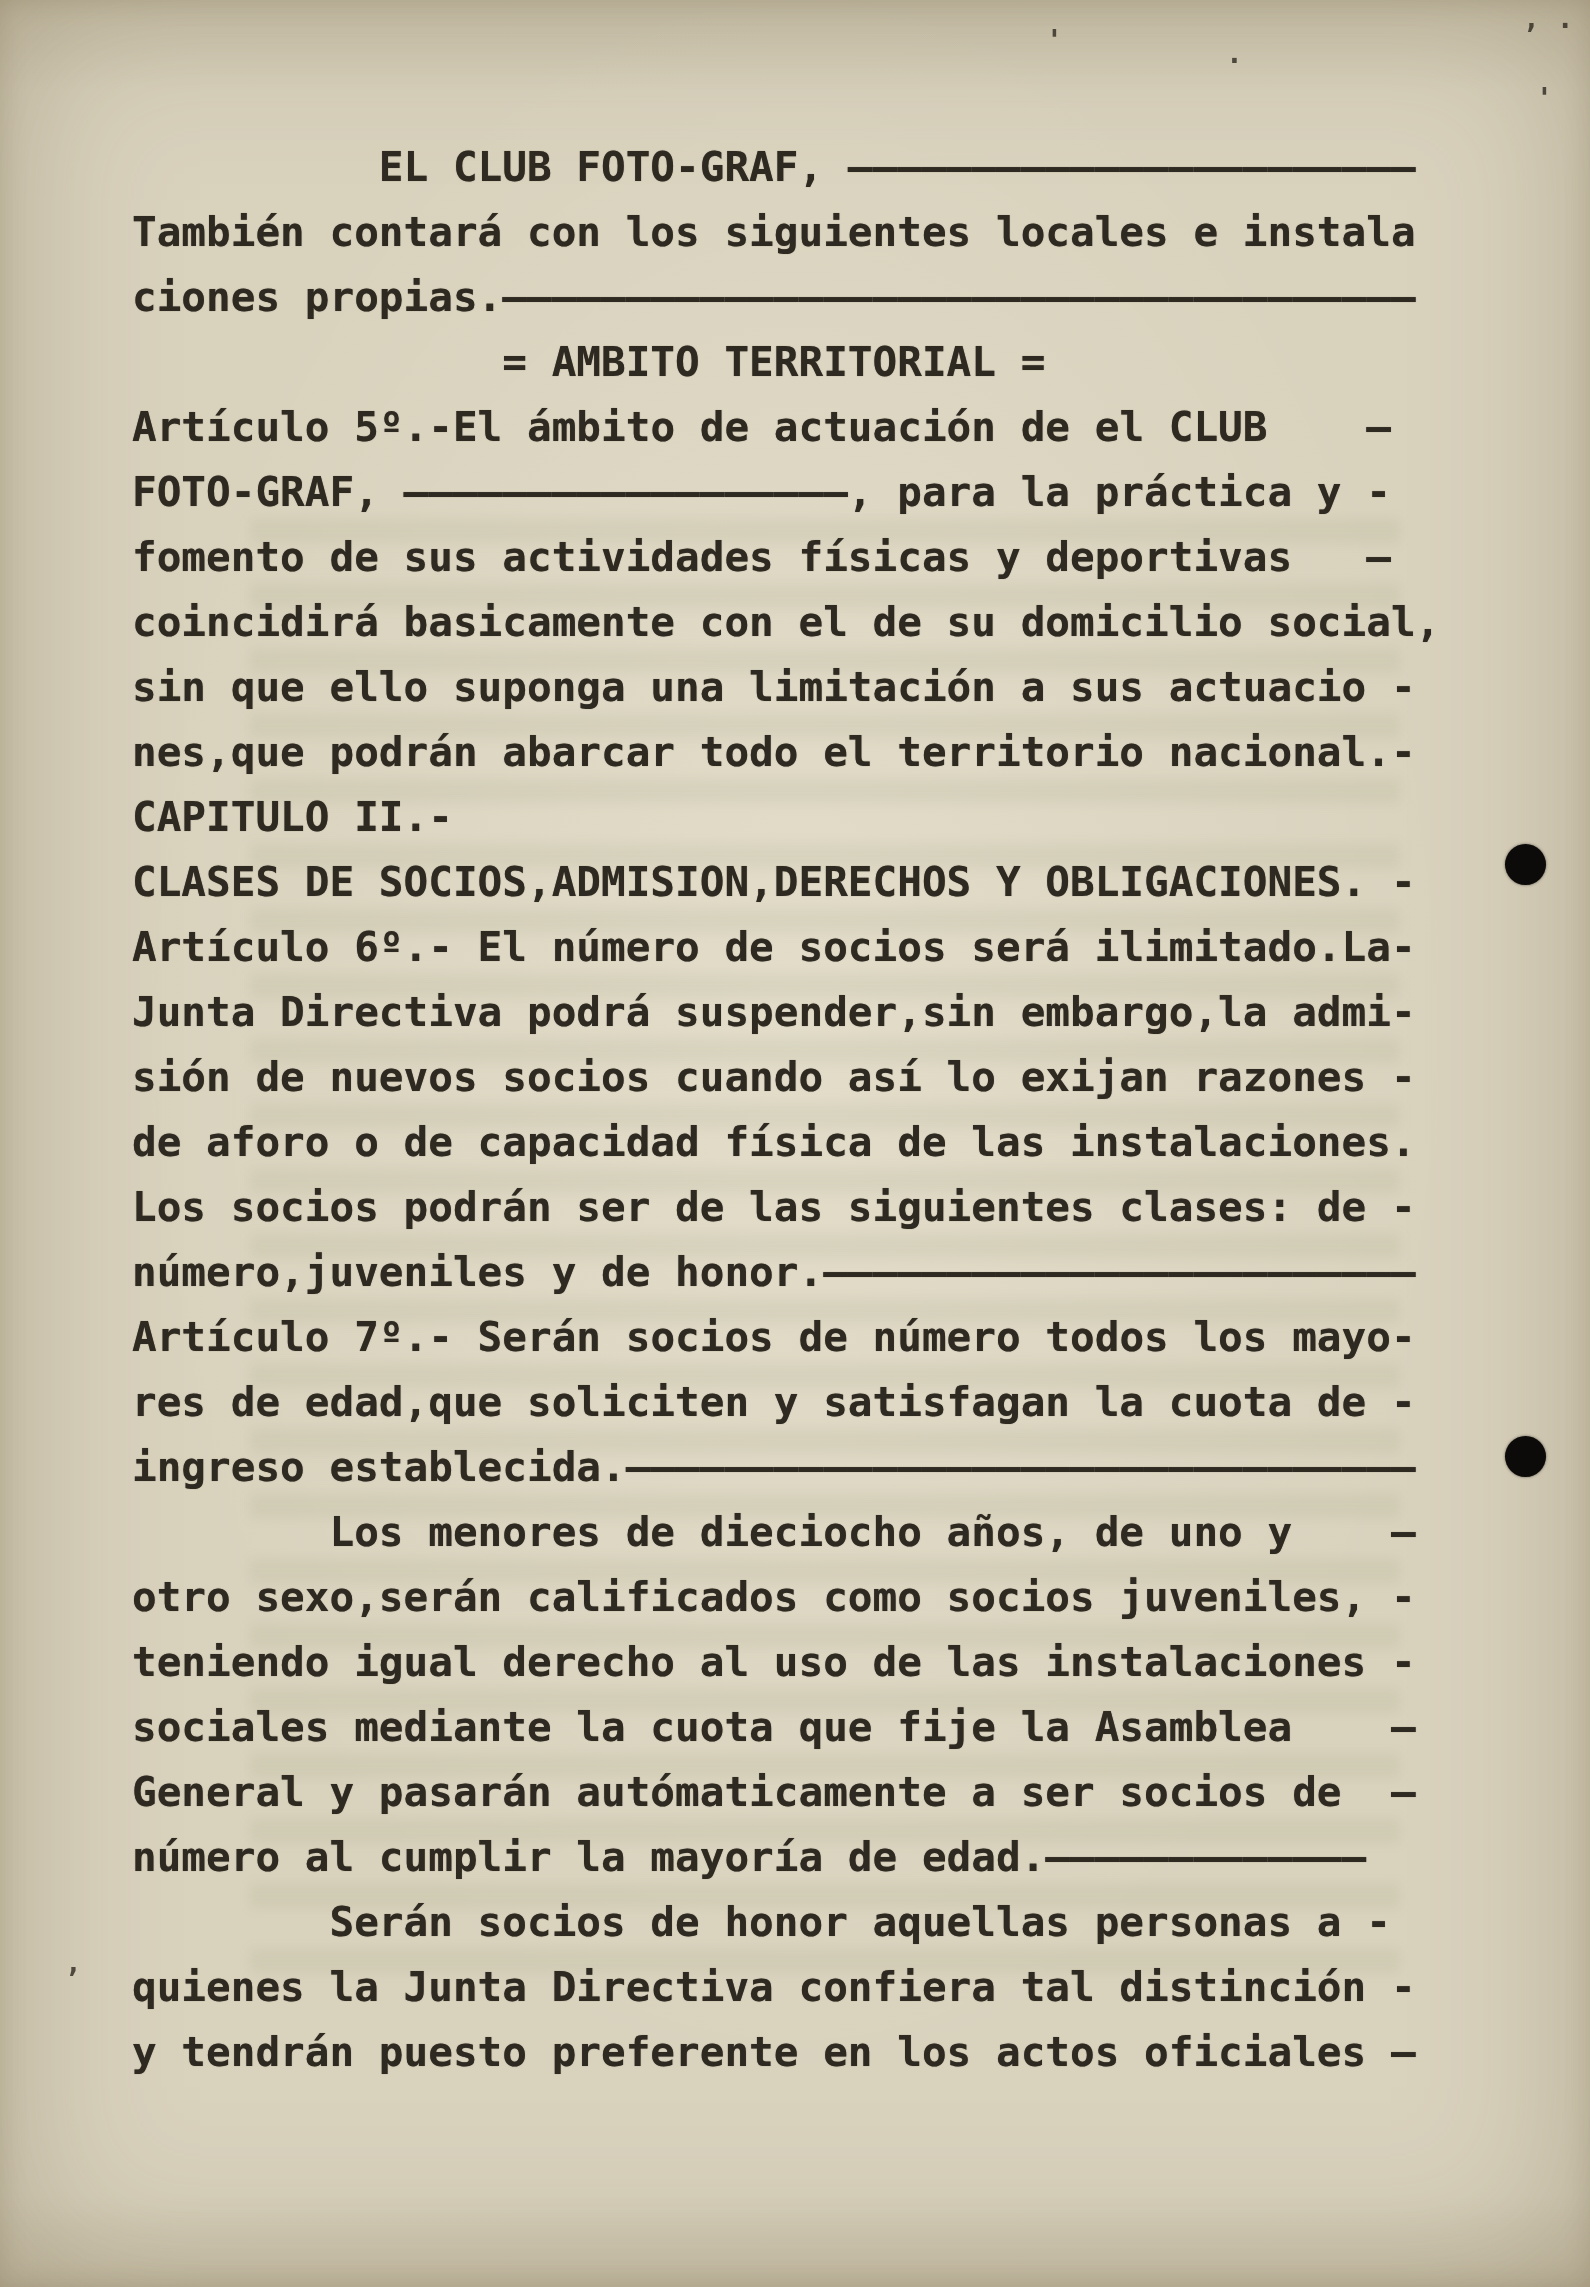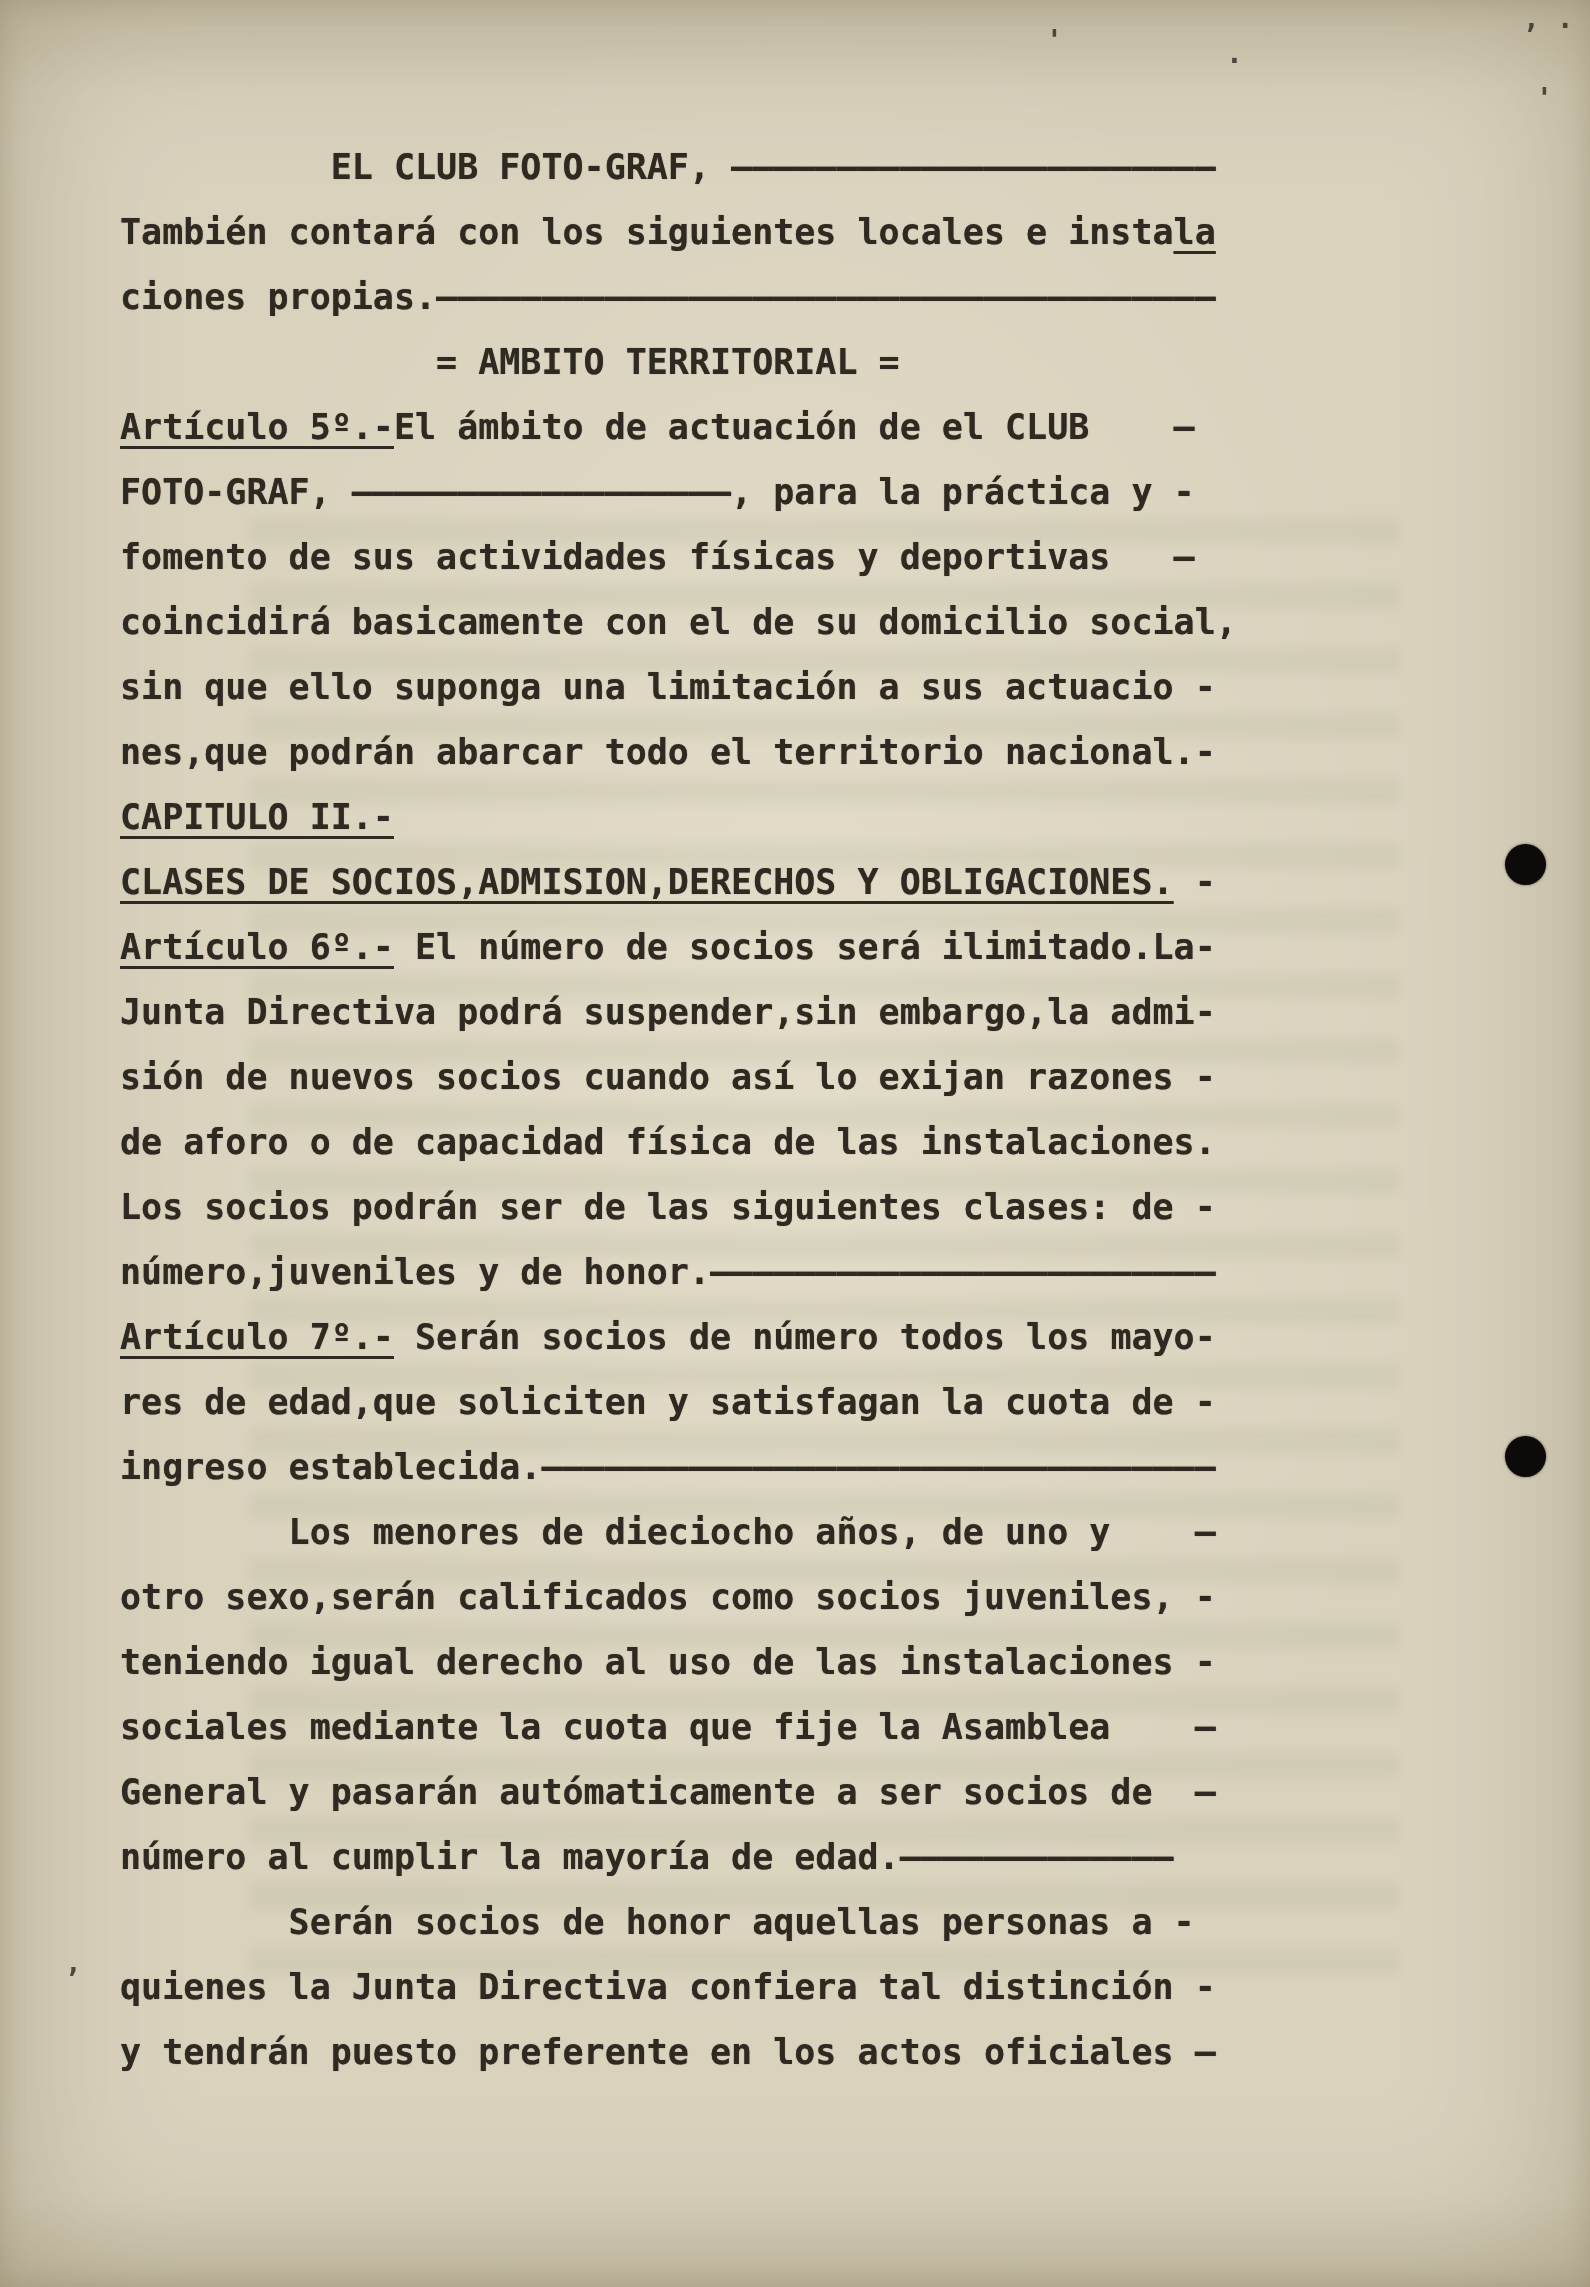--- a/index.html
+++ b/index.html
@@ -26,31 +26,30 @@
   
   .bleed{
     position:absolute;left:250px;top:519px;width:1150px;height:1493px;
     background:repeating-linear-gradient(180deg,
       rgba(108,122,72,0.075) 0 24px,
       rgba(108,122,72,0) 24px 65px);
     filter:blur(5.6px);
     pointer-events:none;
   }
   .text-block{
-    position:absolute;left:120px;top:135px;
-    font-size:35px;
+    position:absolute;left:132px;top:135px;
+    font-size:41px;
     line-height:65px;
     font-weight:bold;
     color:var(--ink);
     white-space:pre;
     text-shadow:0 0 0.9px rgba(30,25,18,0.55);
   }
   .line{height:65px;}
   .u{
-    text-decoration:underline;
     text-decoration-thickness:2.8px;
     text-underline-offset:6.5px;
   }
   .dot{
     position:absolute;border-radius:50%;
     background:var(--dot);
     box-shadow:0 0 2.8px rgba(0,0,0,0.55);
   }
   .stray{
     position:absolute;

